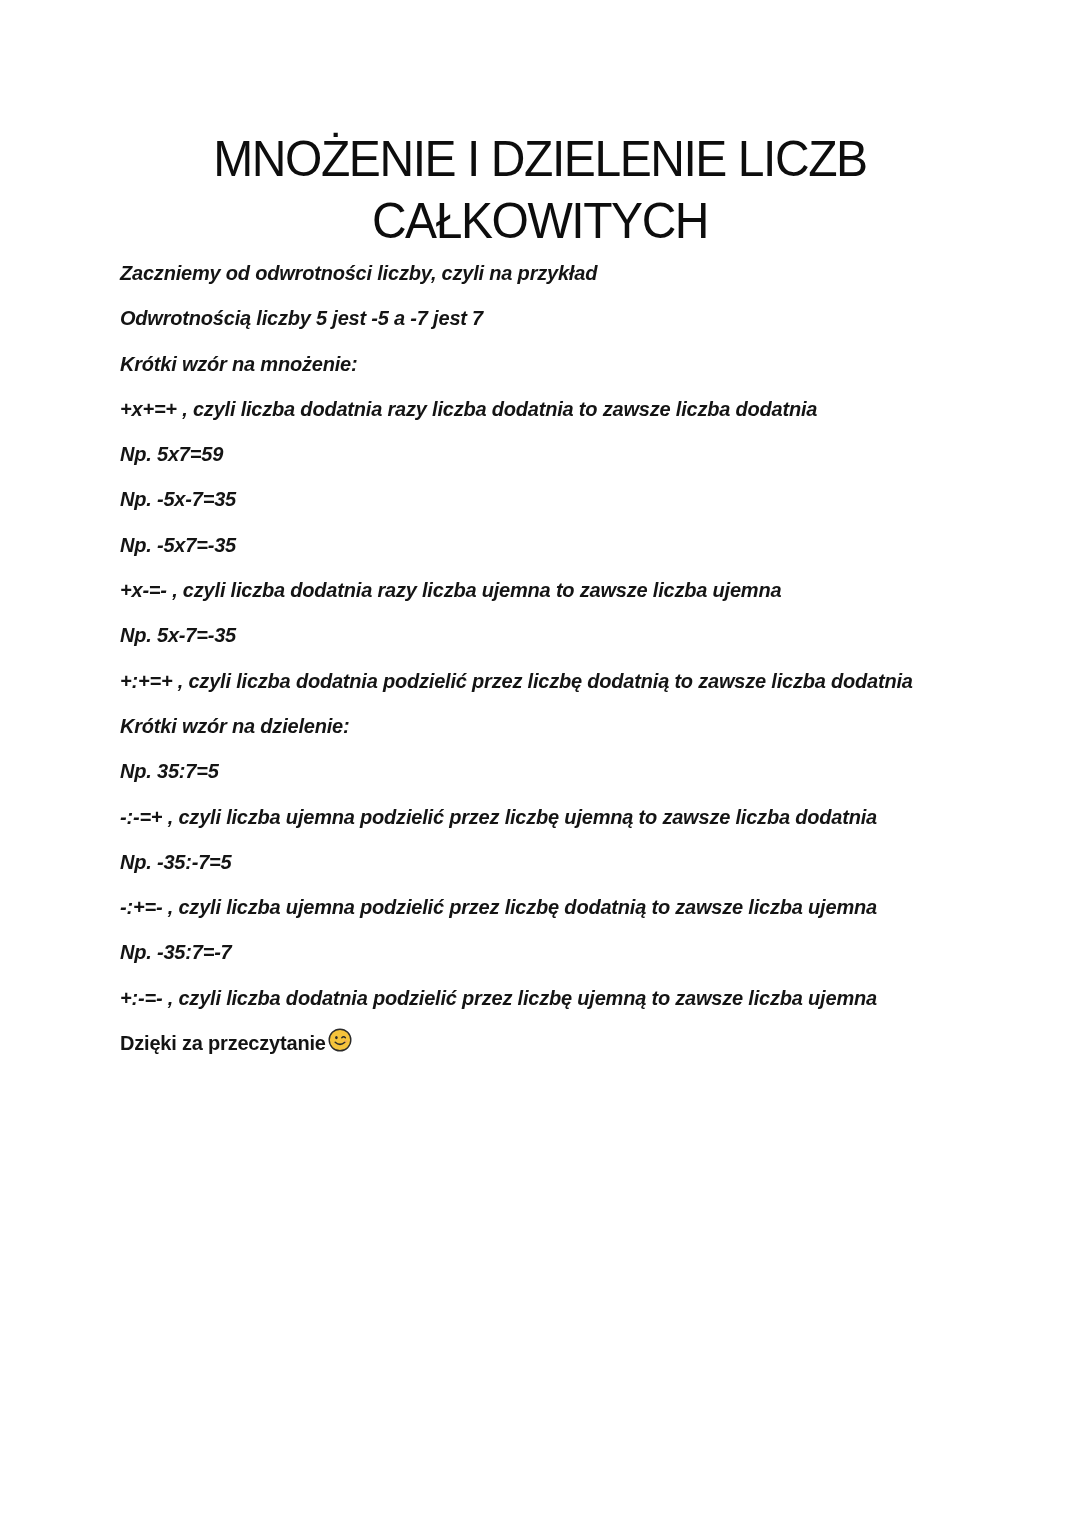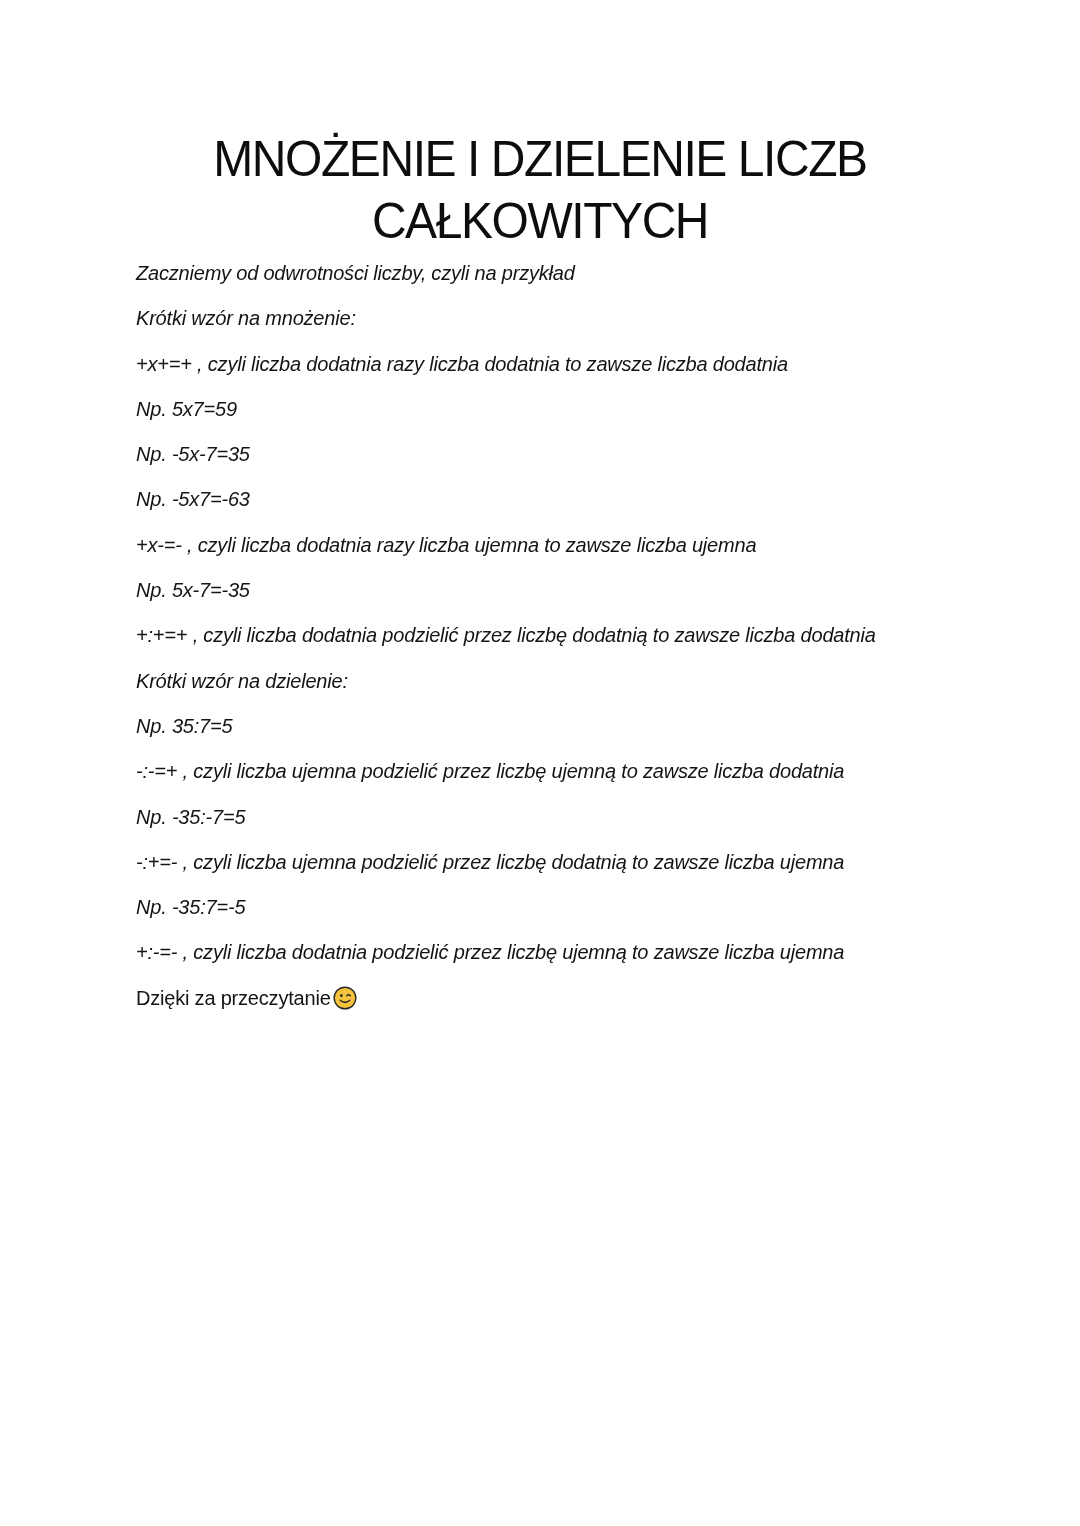--- a/index.html
+++ b/index.html
@@ -25,72 +25,73 @@
       font-size: 50px;
       line-height: 62px;
       font-weight: 400;
       letter-spacing: -1.5px;
       color: #0d0d0d;
       transform: scaleX(0.96);
       transform-origin: center;
     }
     .body {
       position: absolute;
-      left: 136px;
+      left: 120px;
       top: 258px;
       width: 900px;
+      font-weight: bold;
     }
     .line {
       font-family: "Liberation Sans", sans-serif;
       font-size: 20px;
       font-style: italic;
       line-height: 30px;
       height: 30px;
       margin: 0 0 15.3px 0;
       white-space: nowrap;
       color: #141414;
       letter-spacing: -0.2px;
     }
     .line.plain {
       font-style: normal;
       display: flex;
-      align-items: center;
     }
     .emoji {
       display: inline-block;
       width: 24px;
       height: 24px;
       margin-left: 2px;
       vertical-align: middle;
     }
   </style>
 </head>
 <body>
 
 <div class="title">
   <div>MNOŻENIE I DZIELENIE LICZB</div>
   <div>CAŁKOWITYCH</div>
 </div>
 
 <div class="body">
   <div class="line">Zaczniemy od odwrotności liczby, czyli na przykład</div>
+  <div class="line">Odwrotnością liczby 5 jest -5 a -7 jest 7</div>
   <div class="line">Krótki wzór na mnożenie:</div>
   <div class="line">+x+=+ , czyli liczba dodatnia razy liczba dodatnia to zawsze liczba dodatnia</div>
   <div class="line">Np. 5x7=59</div>
   <div class="line">Np. -5x-7=35</div>
-  <div class="line">Np. -5x7=-63</div>
+  <div class="line">Np. -5x7=-35</div>
   <div class="line">+x-=- , czyli liczba dodatnia razy liczba ujemna to zawsze liczba ujemna</div>
   <div class="line">Np. 5x-7=-35</div>
   <div class="line">+:+=+ , czyli liczba dodatnia podzielić przez liczbę dodatnią to zawsze liczba dodatnia</div>
   <div class="line">Krótki wzór na dzielenie:</div>
   <div class="line">Np. 35:7=5</div>
   <div class="line">-:-=+ , czyli liczba ujemna podzielić przez liczbę ujemną to zawsze liczba dodatnia</div>
   <div class="line">Np. -35:-7=5</div>
   <div class="line">-:+=- , czyli liczba ujemna podzielić przez liczbę dodatnią to zawsze liczba ujemna</div>
-  <div class="line">Np. -35:7=-5</div>
+  <div class="line">Np. -35:7=-7</div>
   <div class="line">+:-=- , czyli liczba dodatnia podzielić przez liczbę ujemną to zawsze liczba ujemna</div>
   <div class="line plain" style="margin-top:3px;">
     <span>Dzięki za przeczytanie</span>
     <span class="emoji">
       <svg width="24" height="24" viewBox="0 0 24 24">
         <circle cx="12" cy="12" r="10.8" fill="#f5c33b" stroke="#2a2a2a" stroke-width="1.4"></circle>
         <ellipse cx="8.4" cy="9.6" rx="1.3" ry="1.7" fill="#2a2a2a"></ellipse>
         <path d="M13.8 9.8 Q15.6 7.8 17.4 9.8" fill="none" stroke="#2a2a2a" stroke-width="1.4" stroke-linecap="round"></path>
         <path d="M7.2 14.2 Q12 18.6 16.8 14.2" fill="none" stroke="#2a2a2a" stroke-width="1.5" stroke-linecap="round"></path>
         <ellipse cx="17.8" cy="13.2" rx="1.6" ry="1" fill="#f09a6a" opacity="0.6"></ellipse>

